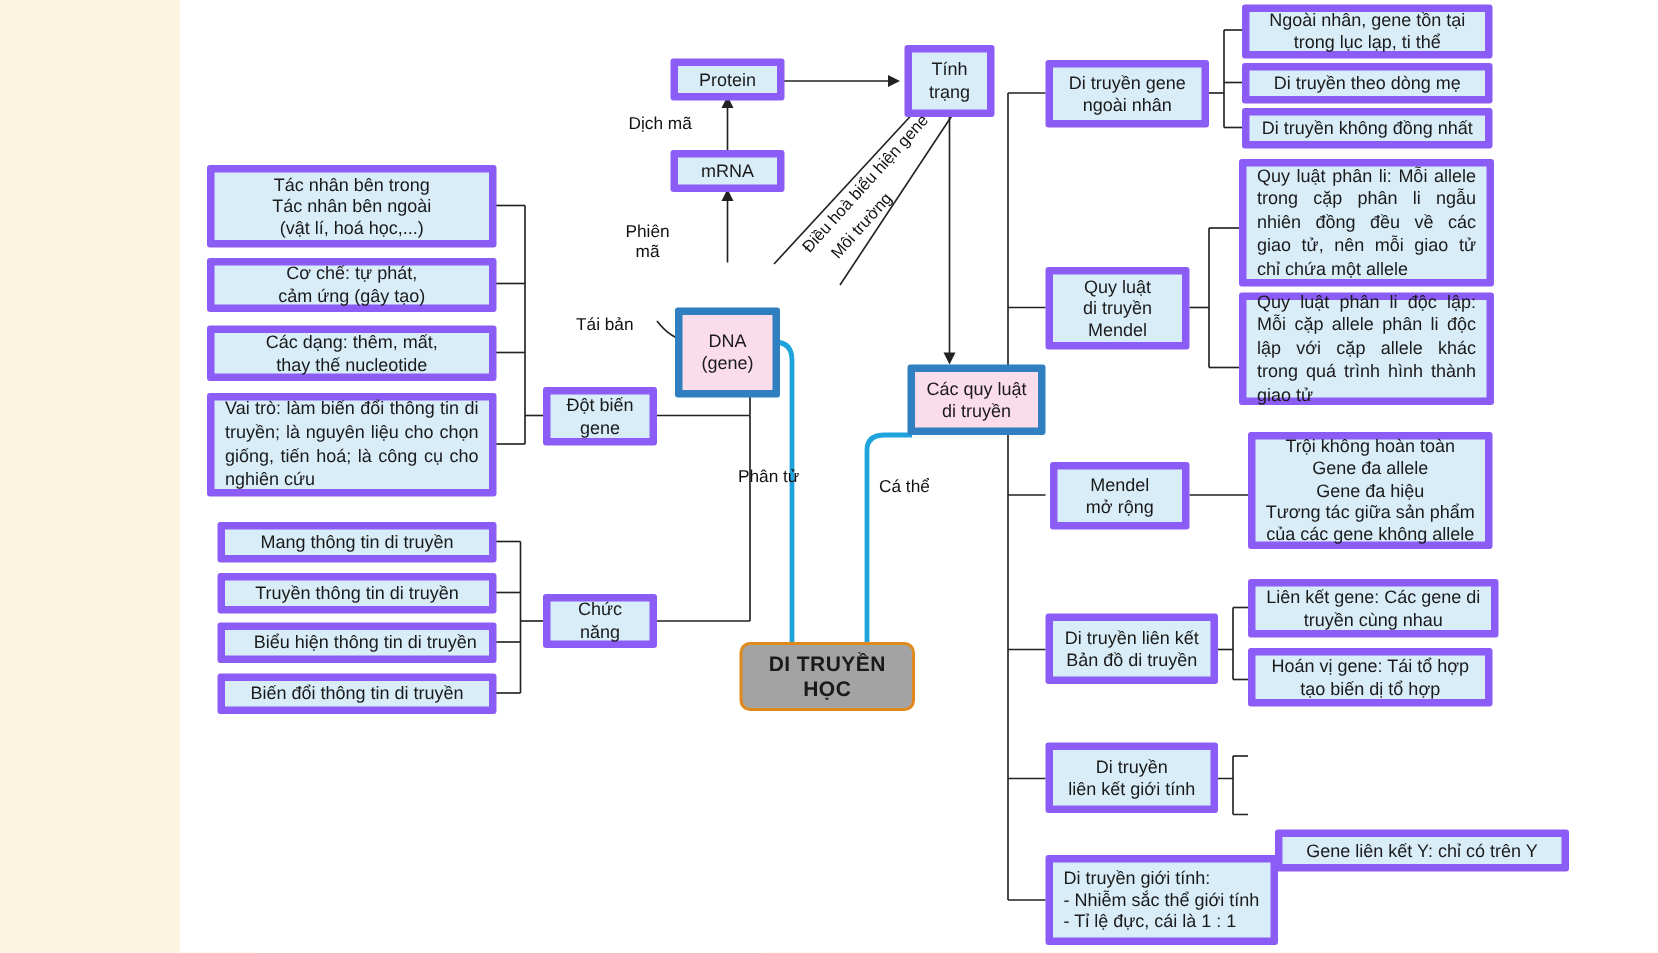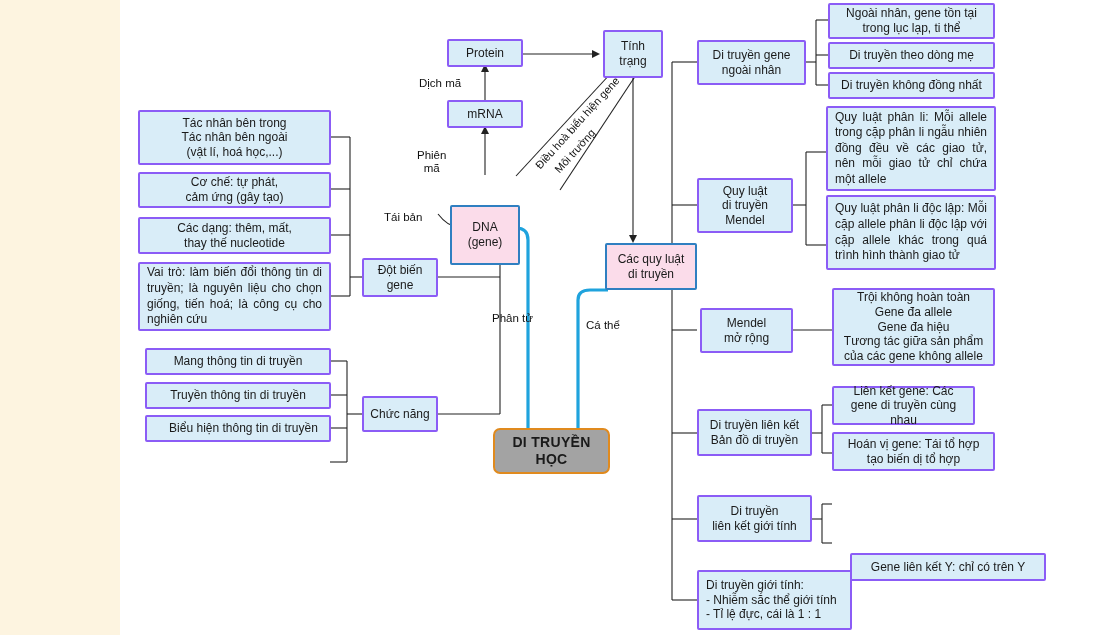--- a/index.html
+++ b/index.html
@@ -31,21 +31,21 @@
   svg#lines {
     position: absolute;
     left: 0; top: 0;
     width: 1105px;
     height: 635px;
     pointer-events: none;
   }
   .node {
     position: absolute;
     box-sizing: border-box;
-    border: 2px solid #8b5cf6;
+    border: 5px solid #8b5cf6;
     background: #d9edf8;
     color: #1a1a1a;
     display: flex;
     align-items: center;
     justify-content: center;
     text-align: center;
     padding: 3px 5px;
     line-height: 1.22;
     font-size: 12px;
     border-radius: 2px;
@@ -205,20 +205,23 @@
   </div>
 
   <div class="node" style="left:145px; top:382px; width:186px; height:27px;">
     <span>Truyền thông tin di truyền</span>
   </div>
 
   <div class="node" style="left:145px; top:415px; width:186px; height:27px;padding-left:16px;">
     <span>Biểu hiện thông tin di truyền</span>
   </div>
 
+  <div class="node" style="left:145px; top:449px; width:186px; height:27px;">
+    <span>Biến đổi thông tin di truyền</span>
+  </div>
 
   <div class="node" style="left:362px; top:396px; width:76px; height:36px;">
     <span>Chức năng</span>
   </div>
 
   <div class="node pink" style="left:450px; top:177px; width:70px; height:60px;margin-top:28px;">
     <span style="white-space:pre-line;">DNA
 (gene)</span>
   </div>
 
@@ -285,21 +288,21 @@
 Gene đa allele
 Gene đa hiệu
 Tương tác giữa sản phẩm của các gene không allele</span>
   </div>
 
   <div class="node" style="left:697px; top:409px; width:115px; height:47px;">
     <span style="white-space:pre-line;">Di truyền liên kết
 Bản đồ di truyền</span>
   </div>
 
-  <div class="node" style="left:832px; top:386px; width:143px; height:39px;">
+  <div class="node" style="left:832px; top:386px; width:167px; height:39px;">
     <span>Liên kết gene: Các gene di truyền cùng nhau</span>
   </div>
 
   <div class="node" style="left:832px; top:432px; width:163px; height:39px;">
     <span>Hoán vị gene: Tái tổ hợp tạo biến dị tổ hợp</span>
   </div>
 
   <div class="node" style="left:697px; top:495px; width:115px; height:47px;">
     <span style="white-space:pre-line;">Di truyền
 liên kết giới tính</span>

